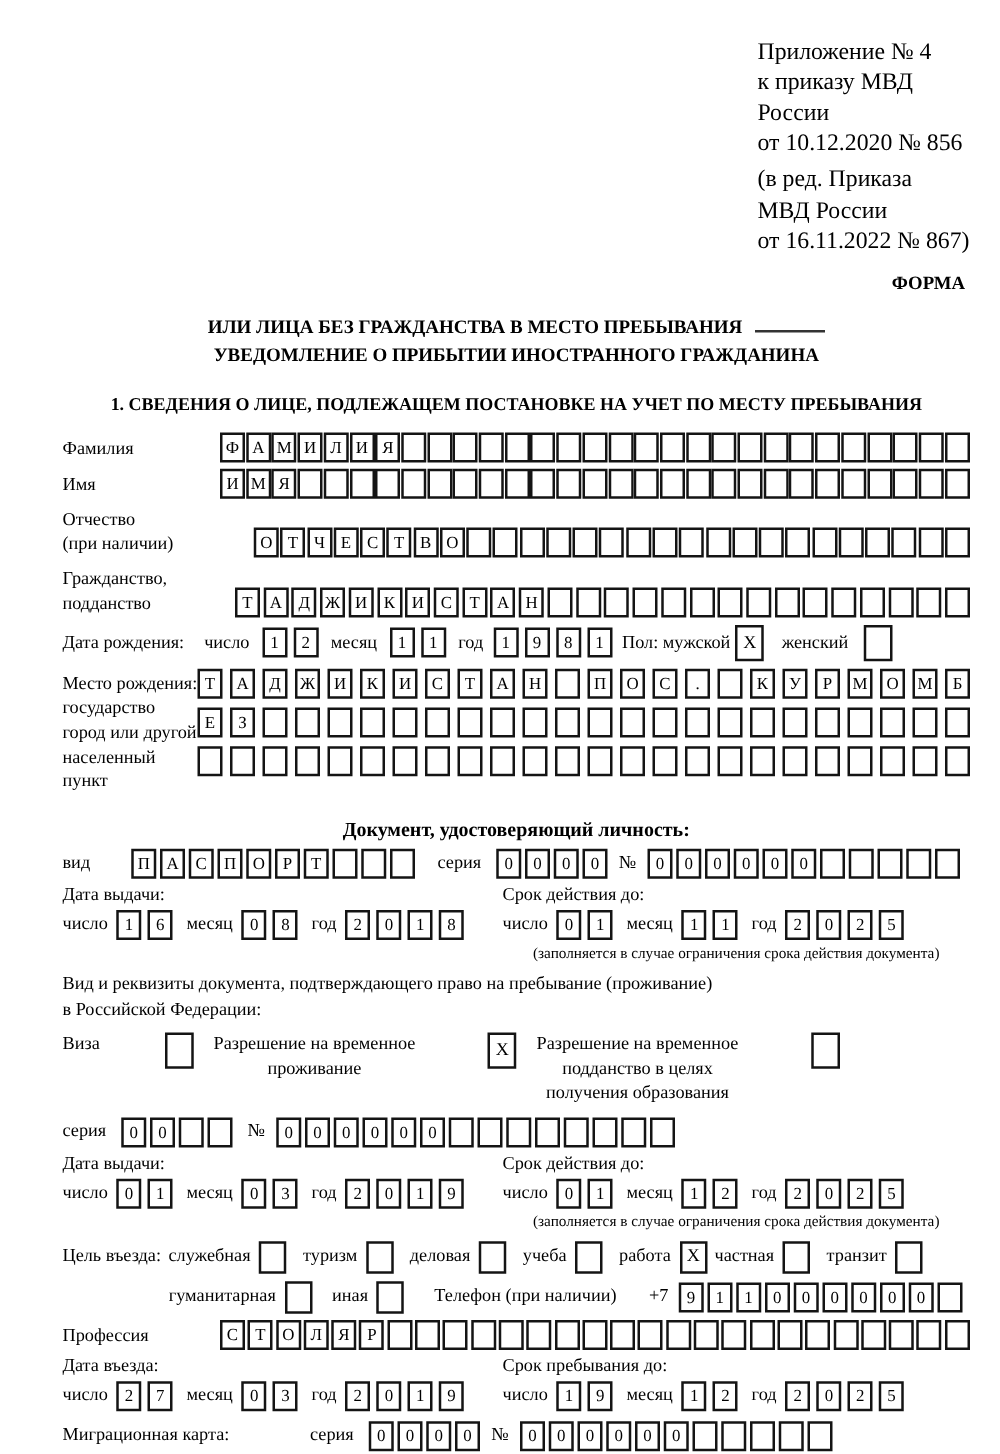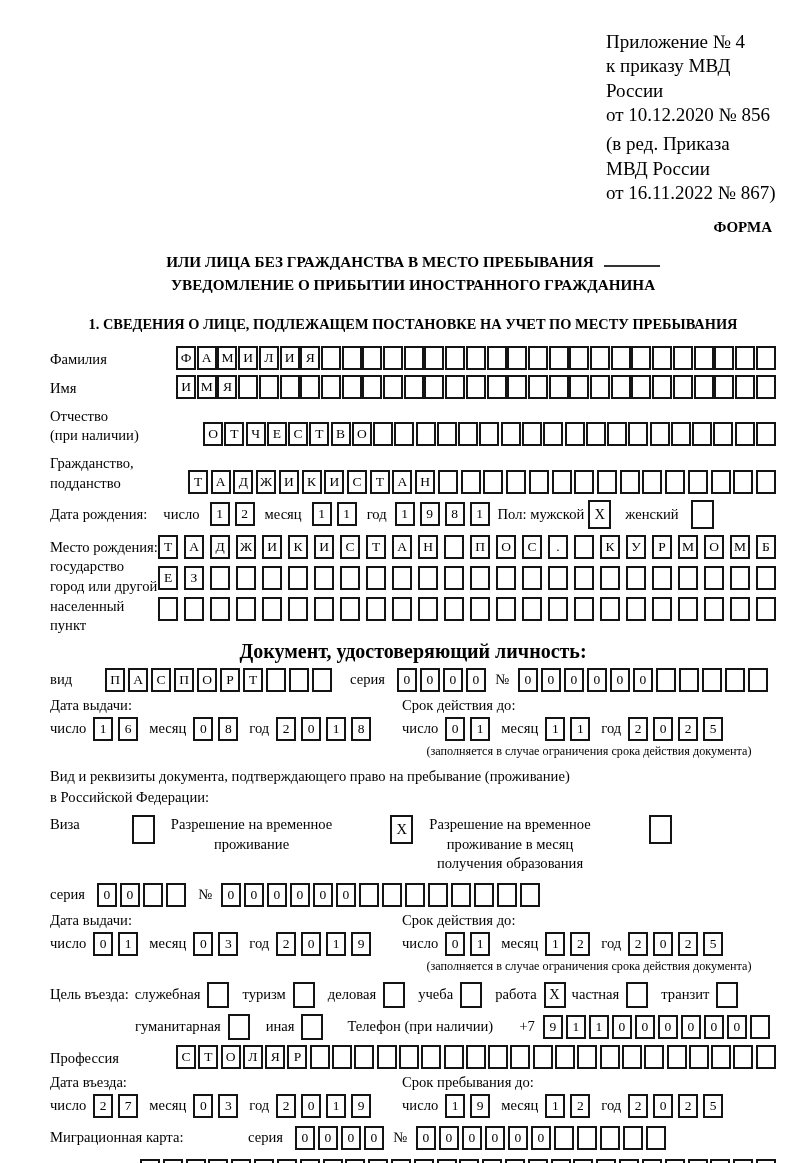--- a/index.html
+++ b/index.html
@@ -28,21 +28,21 @@
   .dgrp{gap:5px;}
   .cbox{flex:none;box-sizing:content-box;width:19px;height:25px;border:2px solid #141414;
         display:inline-flex;align-items:center;justify-content:center;font-size:14.5px;}
   .cbox.sm{width:18px;height:22px;}
   .inl{display:flex;align-items:center;font-size:14.6px;}
   .inl>span{white-space:nowrap;}
   
   .blk{display:flex;margin-top:6px;}
   .blk .rows{flex:1;min-width:0;}
   .blk .rows .cellsfill{margin-bottom:7px;}
-  .center-bold{text-align:center;font-weight:700;font-size:20px;margin-top:4px;}
+  .center-bold{text-align:center;font-weight:700;font-size:16px;margin-top:20px;}
   
   .dr{display:flex;margin-top:5px;}
   .drl{width:352px;flex:none;}
   .drr{flex:1;min-width:0;}
   .drlabel{text-align:left;font-size:14.6px;margin-bottom:3px;}
   .drow{display:flex;align-items:center;font-size:14.6px;}
   .drow .lab{margin-right:7px;white-space:nowrap;}
   .drow .grp{margin-right:11px;}
   .note{font-size:12.2px;text-align:center;margin-top:3px;line-height:1.2;}
   .para{font-size:14.6px;line-height:1.45;margin-top:7px;}
@@ -434,21 +434,21 @@
     <div class="vitem">
       <div class="vlabel">
         <div>Разрешение на временное</div>
         <div>проживание</div>
       </div>
       <span class="cbox">X</span>
     </div>
     <div class="vitem">
       <div class="vlabel">
         <div>Разрешение на временное</div>
-        <div>проживание в месяц</div>
+        <div>подданство в целях</div>
         <div>получения образования</div>
       </div>
       <span class="cbox" style="margin-right:0;"></span>
     </div>
   </div>
 
   <div class="inl" style="margin-top:9px;">
     <span>серия</span>
     <span class="grp" style="margin:0 0 0 12px;">
         <span class="cell">0</span>

